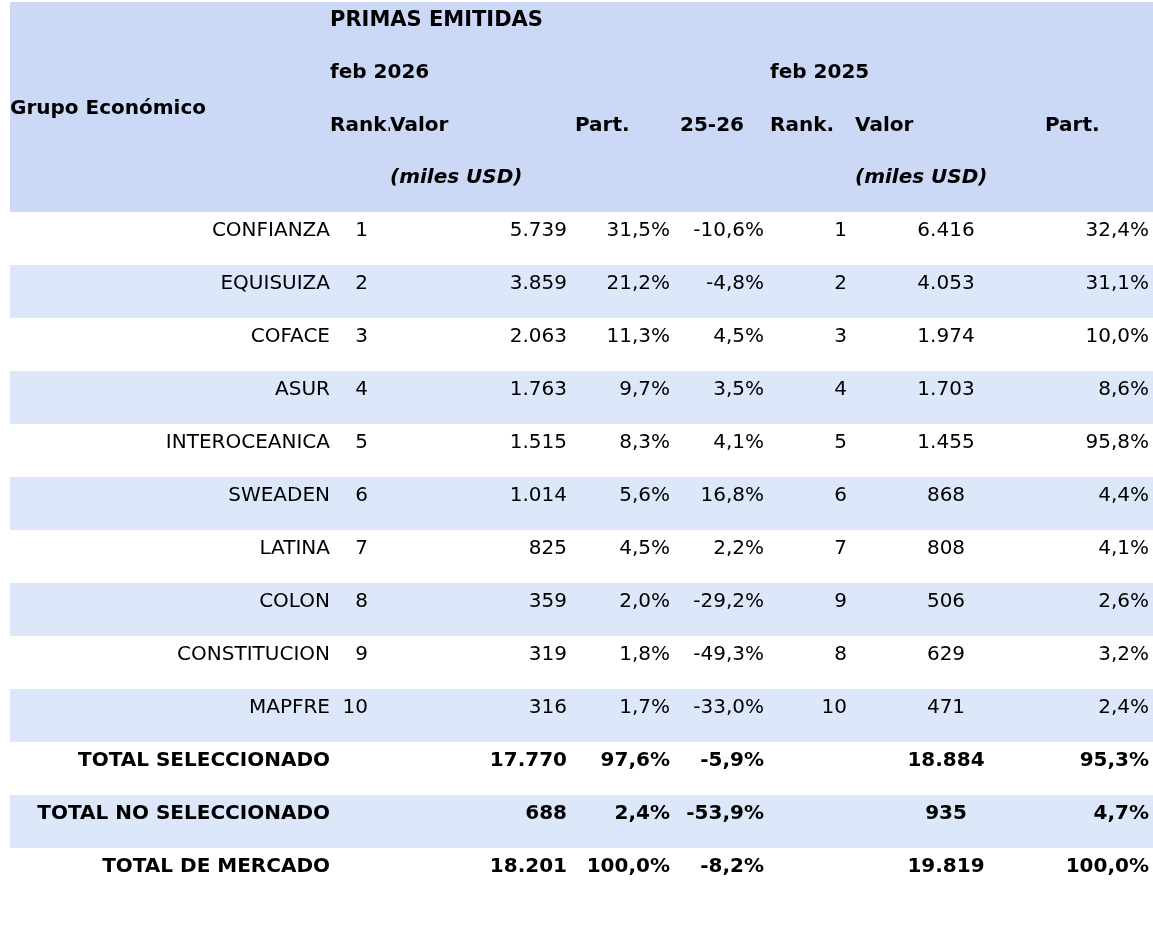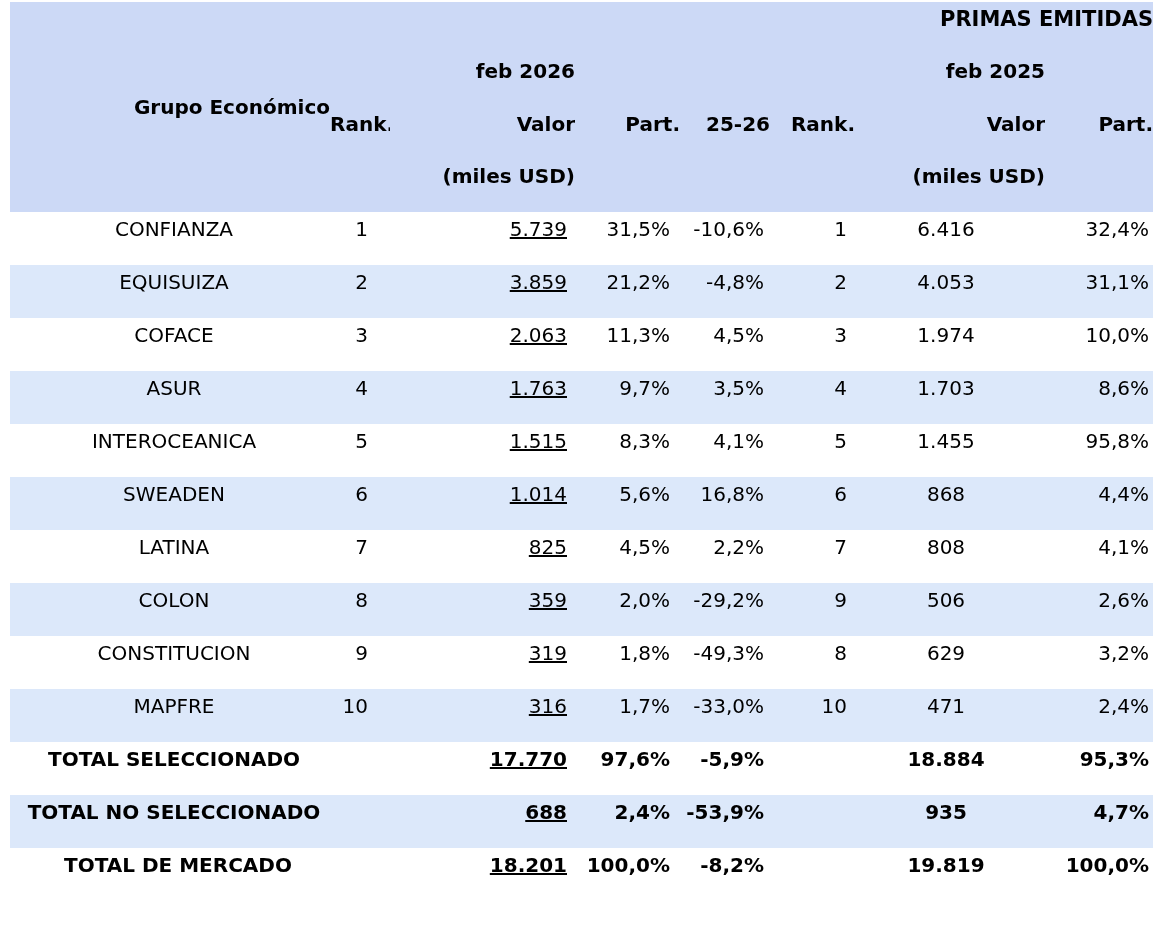--- a/index.html
+++ b/index.html
@@ -30,38 +30,38 @@
     height:53px;
     line-height:21px;
     font-size:20px;
     white-space:nowrap;
     overflow:hidden;
   }
   
   tr.hrow td{
     background:var(--header-bg);
     font-weight:bold;
-    text-align:right;
+    text-align:left;
   }
   tr.hrow1 td{height:52px;}
   tr.hrow2 td{height:53px;}
   tr.hrow3 td{height:52px;}
-  tr.hrow4 td{height:53px;}
+  tr.hrow4 td{height:53px;font-style:italic;}
   td.grupo-head{
     vertical-align:middle;
     padding:0;
     text-align:center;
   }
   
   tbody tr:nth-child(even) td{background:var(--row-alt);}
   tbody tr:nth-child(odd) td{background:var(--row-bg);}
-  td.name{text-align:center;padding-left:8px;}
+  td.name{text-align:right;padding-left:8px;}
   td.num{text-align:right;}
   td.rank26{padding-right:22px;}
-  td.valor26{padding-right:8px;text-decoration:underline;}
+  td.valor26{padding-right:8px;}
   td.part26{padding-right:10px;}
   td.var2526{padding-right:6px;margin-left:44px;}
   td.rank25{padding-right:8px;}
   td.valor25{padding-right:8px;text-align:center;}
   td.part25{padding-right:4px;}
   tr.total-row td{font-weight:bold;}
   td.name-indent{padding-left:16px;}
 </style>
 </head>
 <body>

